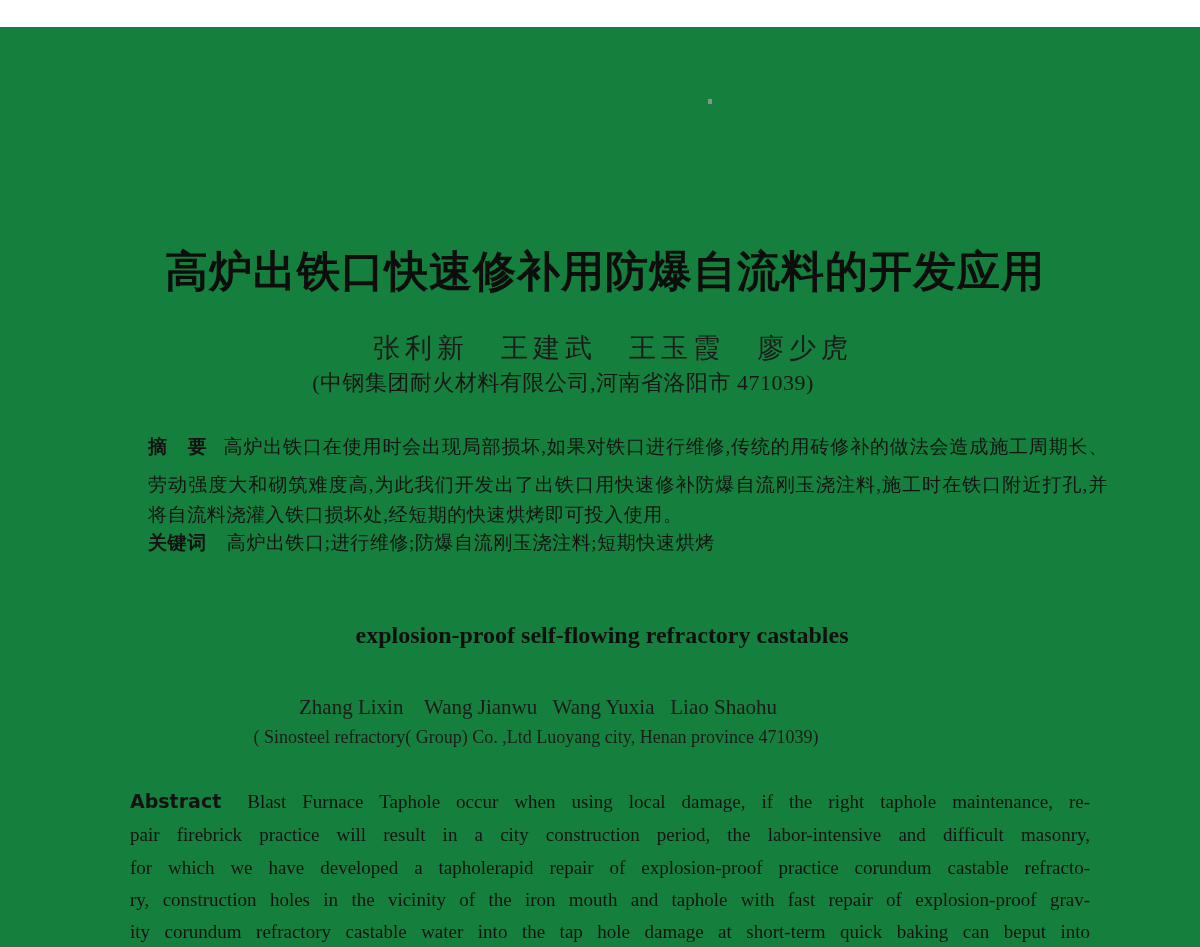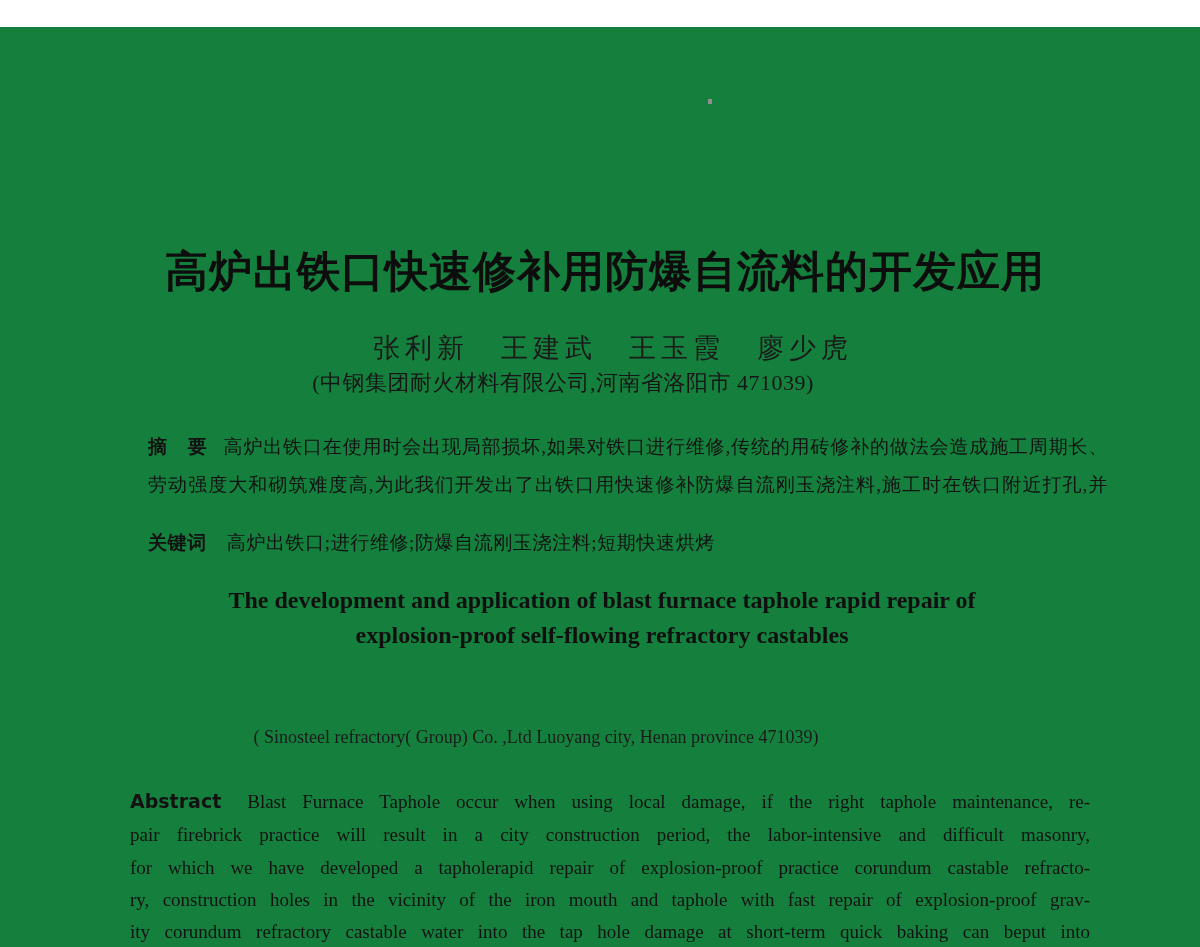--- a/index.html
+++ b/index.html
@@ -143,29 +143,30 @@
   <div class="abs-pos centered authors-cn">张利新　王建武　王玉霞　廖少虎</div>
 
   <div class="abs-pos centered affil-cn">(中钢集团耐火材料有限公司,河南省洛阳市 471039)</div>
 
   <div class="abs-pos cn-line just" style="top:406px;">
     <span class="cn-label">摘　要</span><span>高炉出铁口在使用时会出现局部损坏,如果对铁口进行维修,传统的用砖修补的做法会造成施工周期长、</span>
   </div>
 
   <div class="abs-pos cn-line just" style="top:444px;">劳动强度大和砌筑难度高,为此我们开发出了出铁口用快速修补防爆自流刚玉浇注料,施工时在铁口附近打孔,并</div>
 
+  <div class="abs-pos cn-line" style="top:474px;">将自流料浇灌入铁口损坏处,经短期的快速烘烤即可投入使用。</div>
 
   <div class="abs-pos cn-line" style="top:502px;">
     <span class="kw-label">关键词</span><span>高炉出铁口;进行维修;防爆自流刚玉浇注料;短期快速烘烤</span>
   </div>
 
-  <h2 class="abs-pos centered title-en title-en1">The development and application of blast furnace taphole rapid repair of</h2>
 
   <h2 class="abs-pos centered title-en title-en2">explosion-proof self-flowing refractory castables</h2>
 
+  <div class="abs-pos centered authors-en">Zhang Lixin    Wang Jianwu   Wang Yuxia   Liao Shaohu</div>
 
   <div class="abs-pos centered affil-en">( Sinosteel refractory( Group) Co. ,Ltd Luoyang city, Henan province 471039)</div>
 
   <div class="abs-pos en-line just" style="top:762px;">
     <span class="en-label">Abstract</span><span>Blast Furnace Taphole occur when using local damage, if the right taphole maintenance, re-</span>
   </div>
 
   <div class="abs-pos en-line just" style="top:796px;">pair firebrick practice will result in a city construction period, the labor-intensive and difficult masonry,</div>
 
   <div class="abs-pos en-line just" style="top:829px;">for which we have developed a tapholerapid repair of explosion-proof practice corundum castable refracto-</div>

